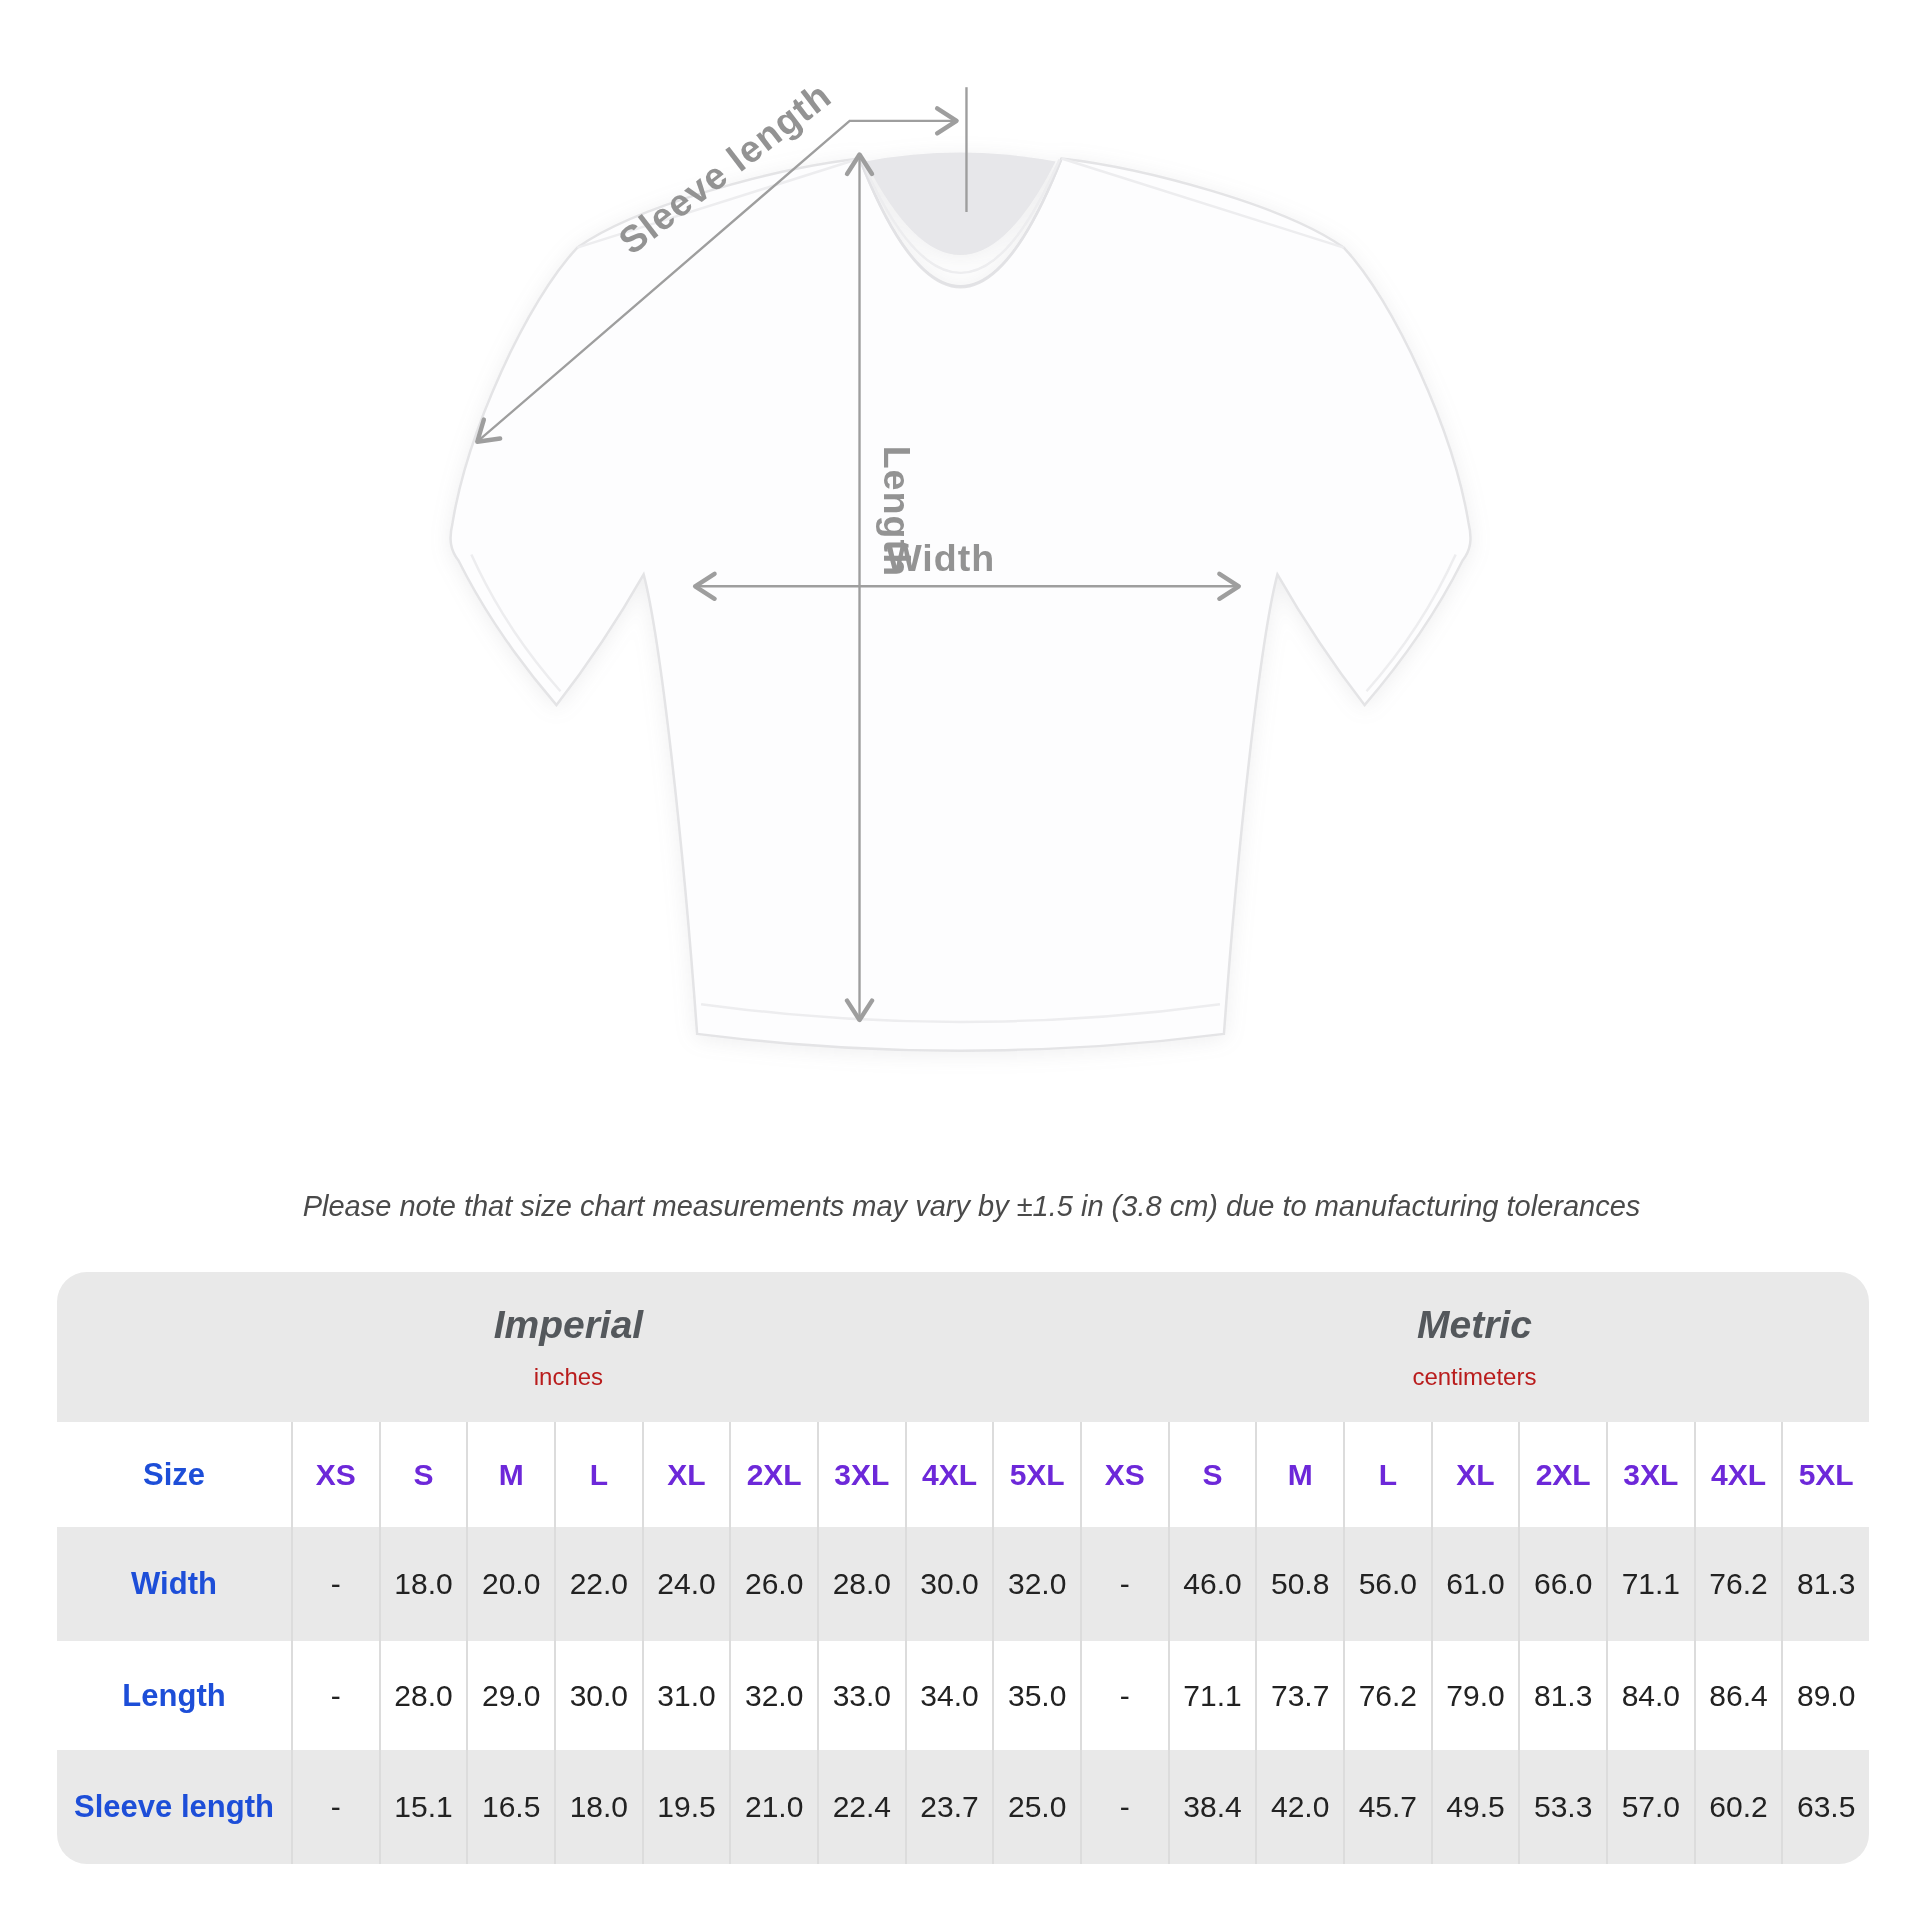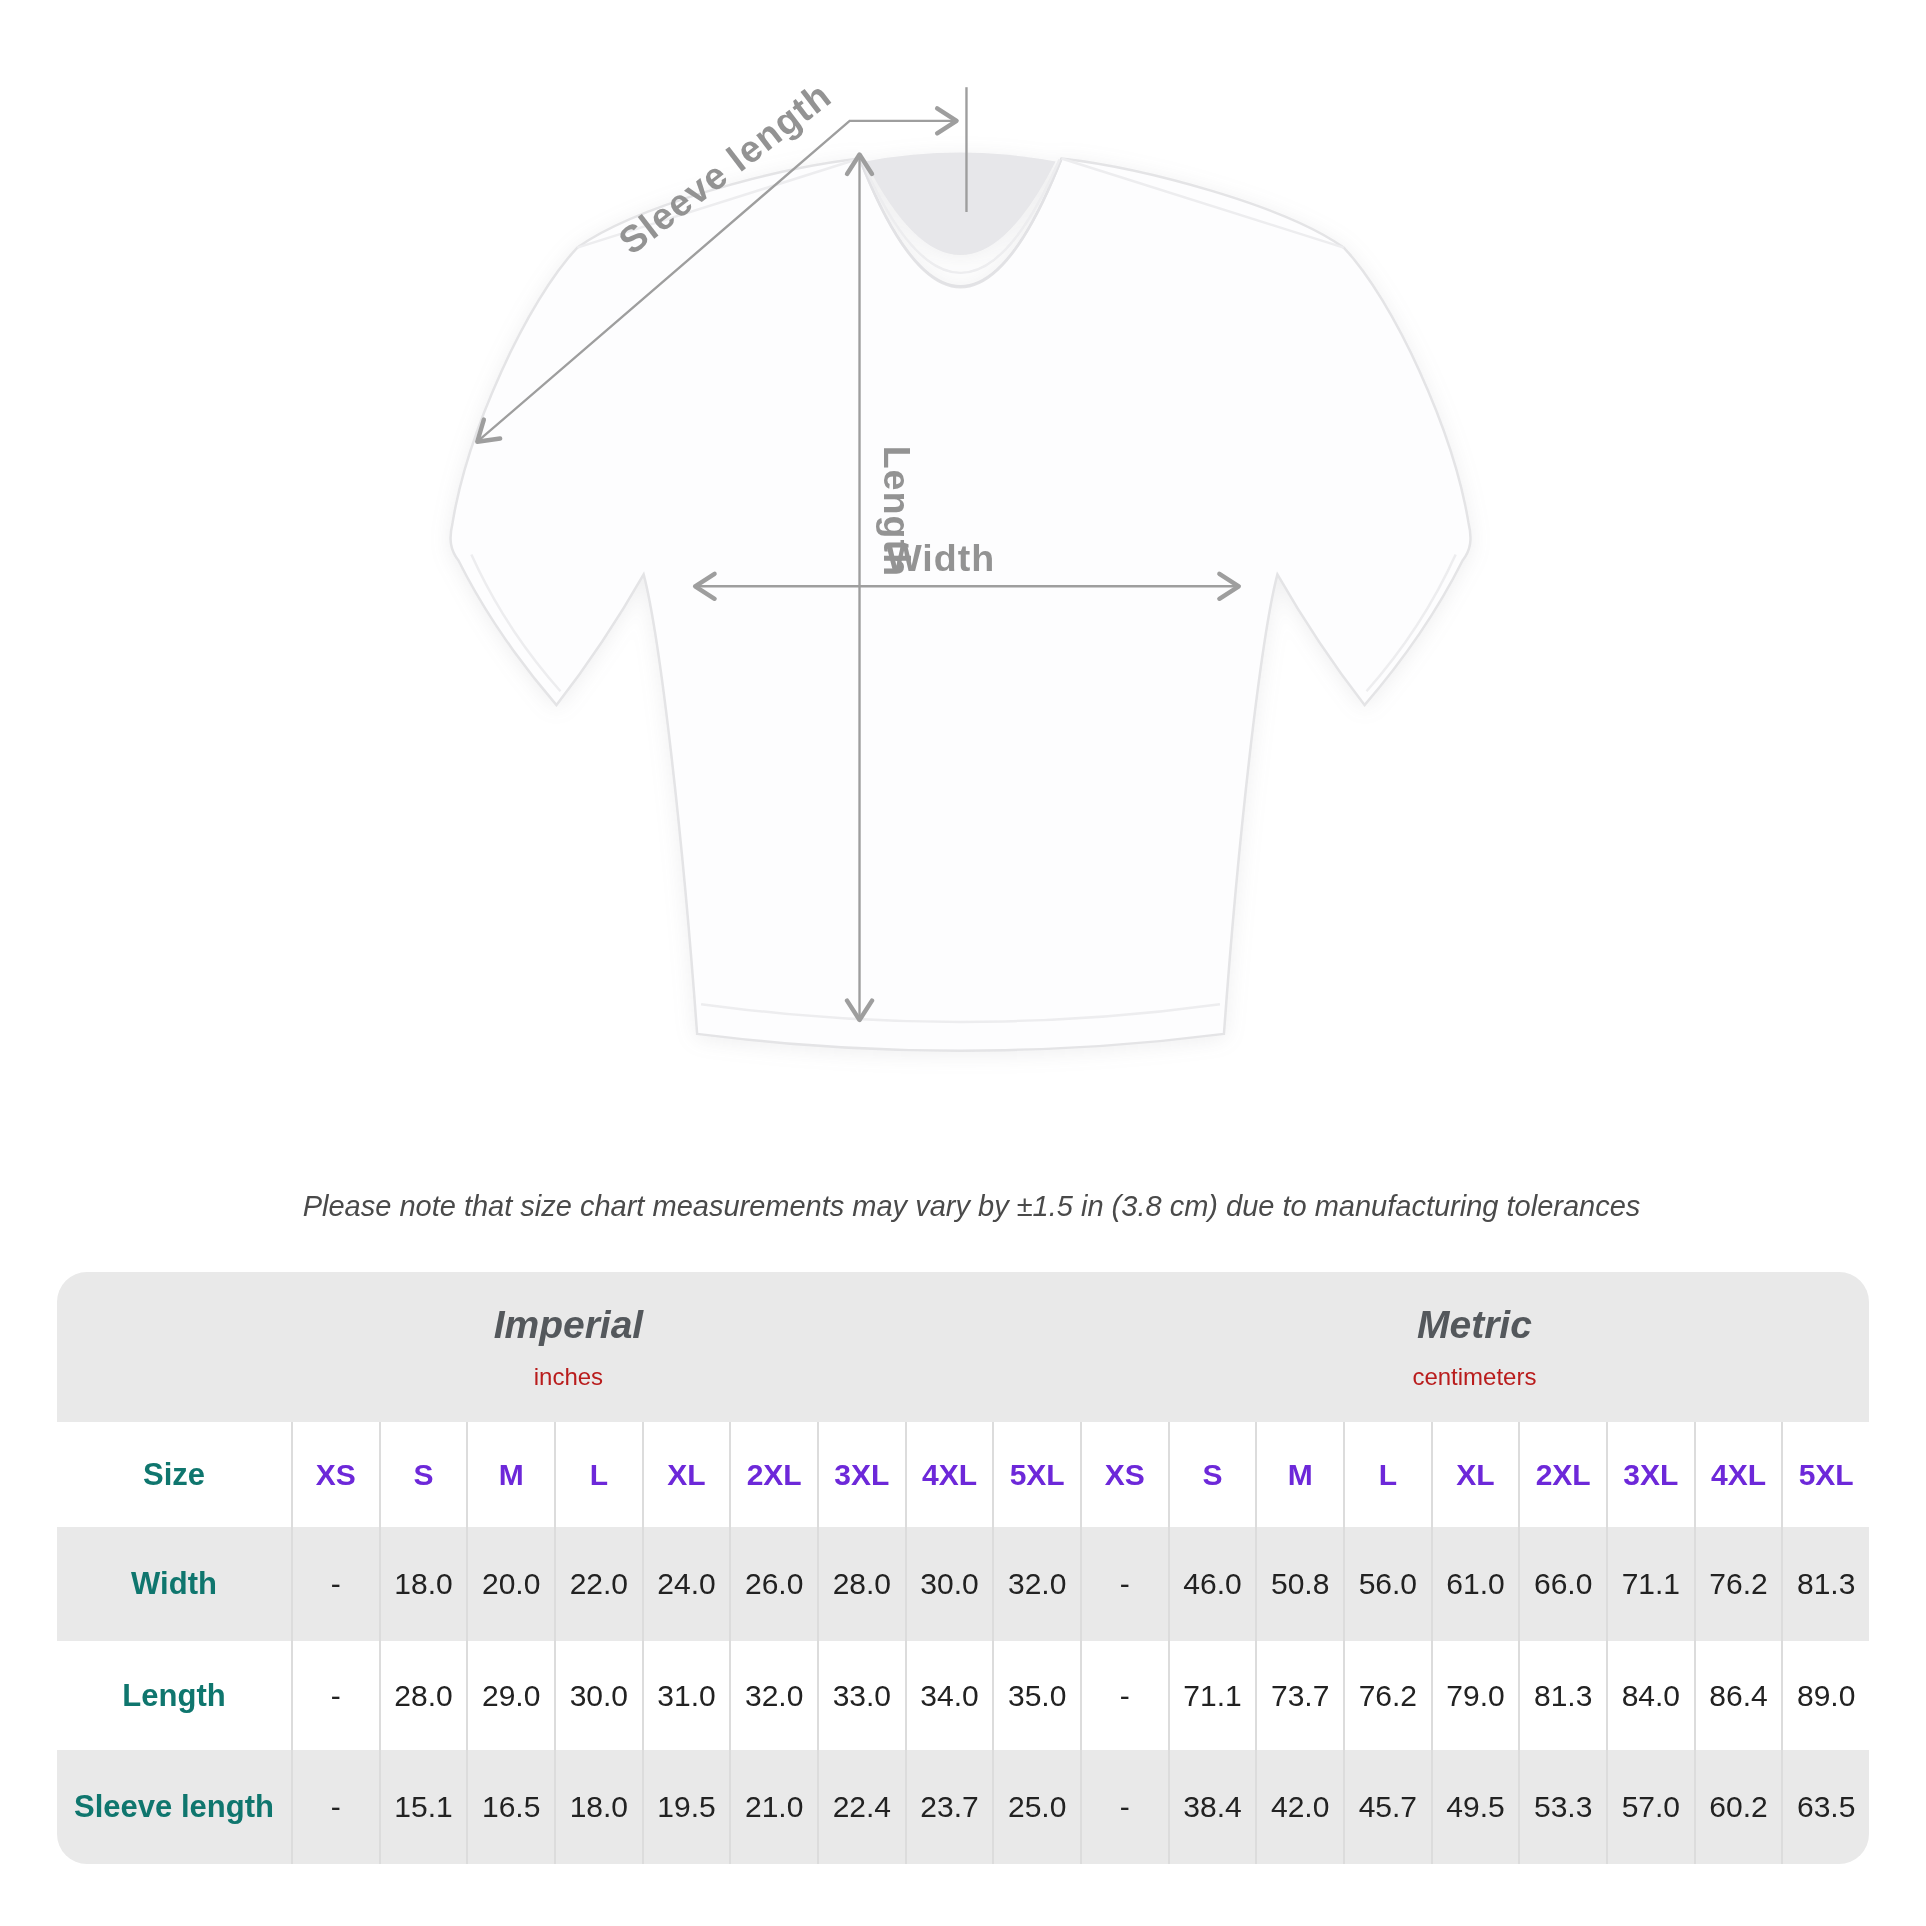--- a/index.html
+++ b/index.html
@@ -57,21 +57,21 @@
     grid-template-rows:105px 114px 109px 114px;
   }
   .c {
     display:flex; align-items:center; justify-content:center;
     font-size:30px; color:#222222;
     border-left:2px solid #dcdcdc;
     white-space:nowrap;
   }
   .c.f { border-left:none; }
   .c.h { font-weight:bold; color:#6d28d9; }
-  .c.lab { font-weight:bold; color:#0f766e; font-size:31px; }
+  .c.lab { font-weight:bold; color:#1d4ed8; font-size:31px; }
   .c.w { background:#ffffff; }
   .c.g { background:#e9e9e9; }
 </style>
 </head>
 <body>
 
 <div class="page">
 
   <svg class="diagram" width="1927" height="1129" viewBox="0 0 1946 1140">
     <defs>

